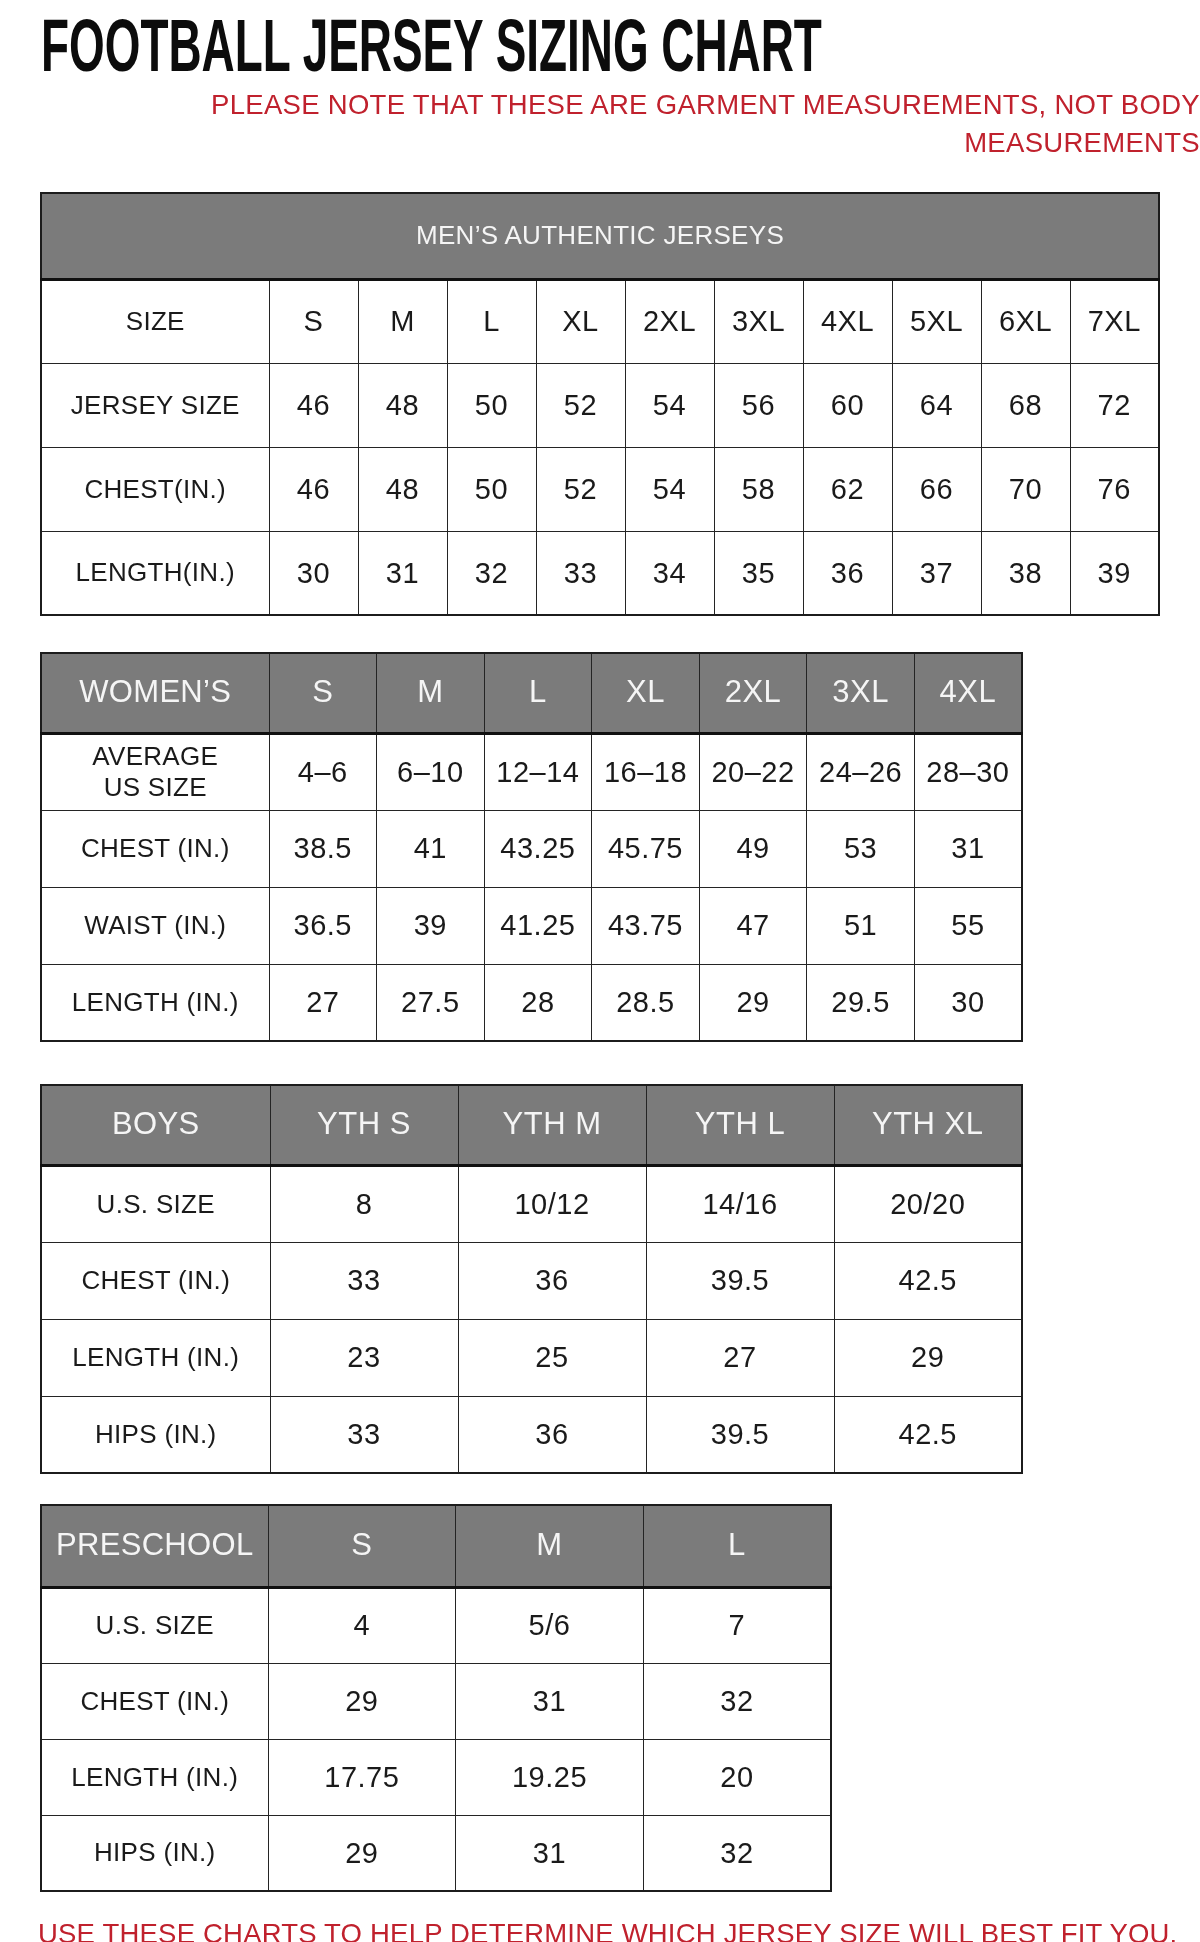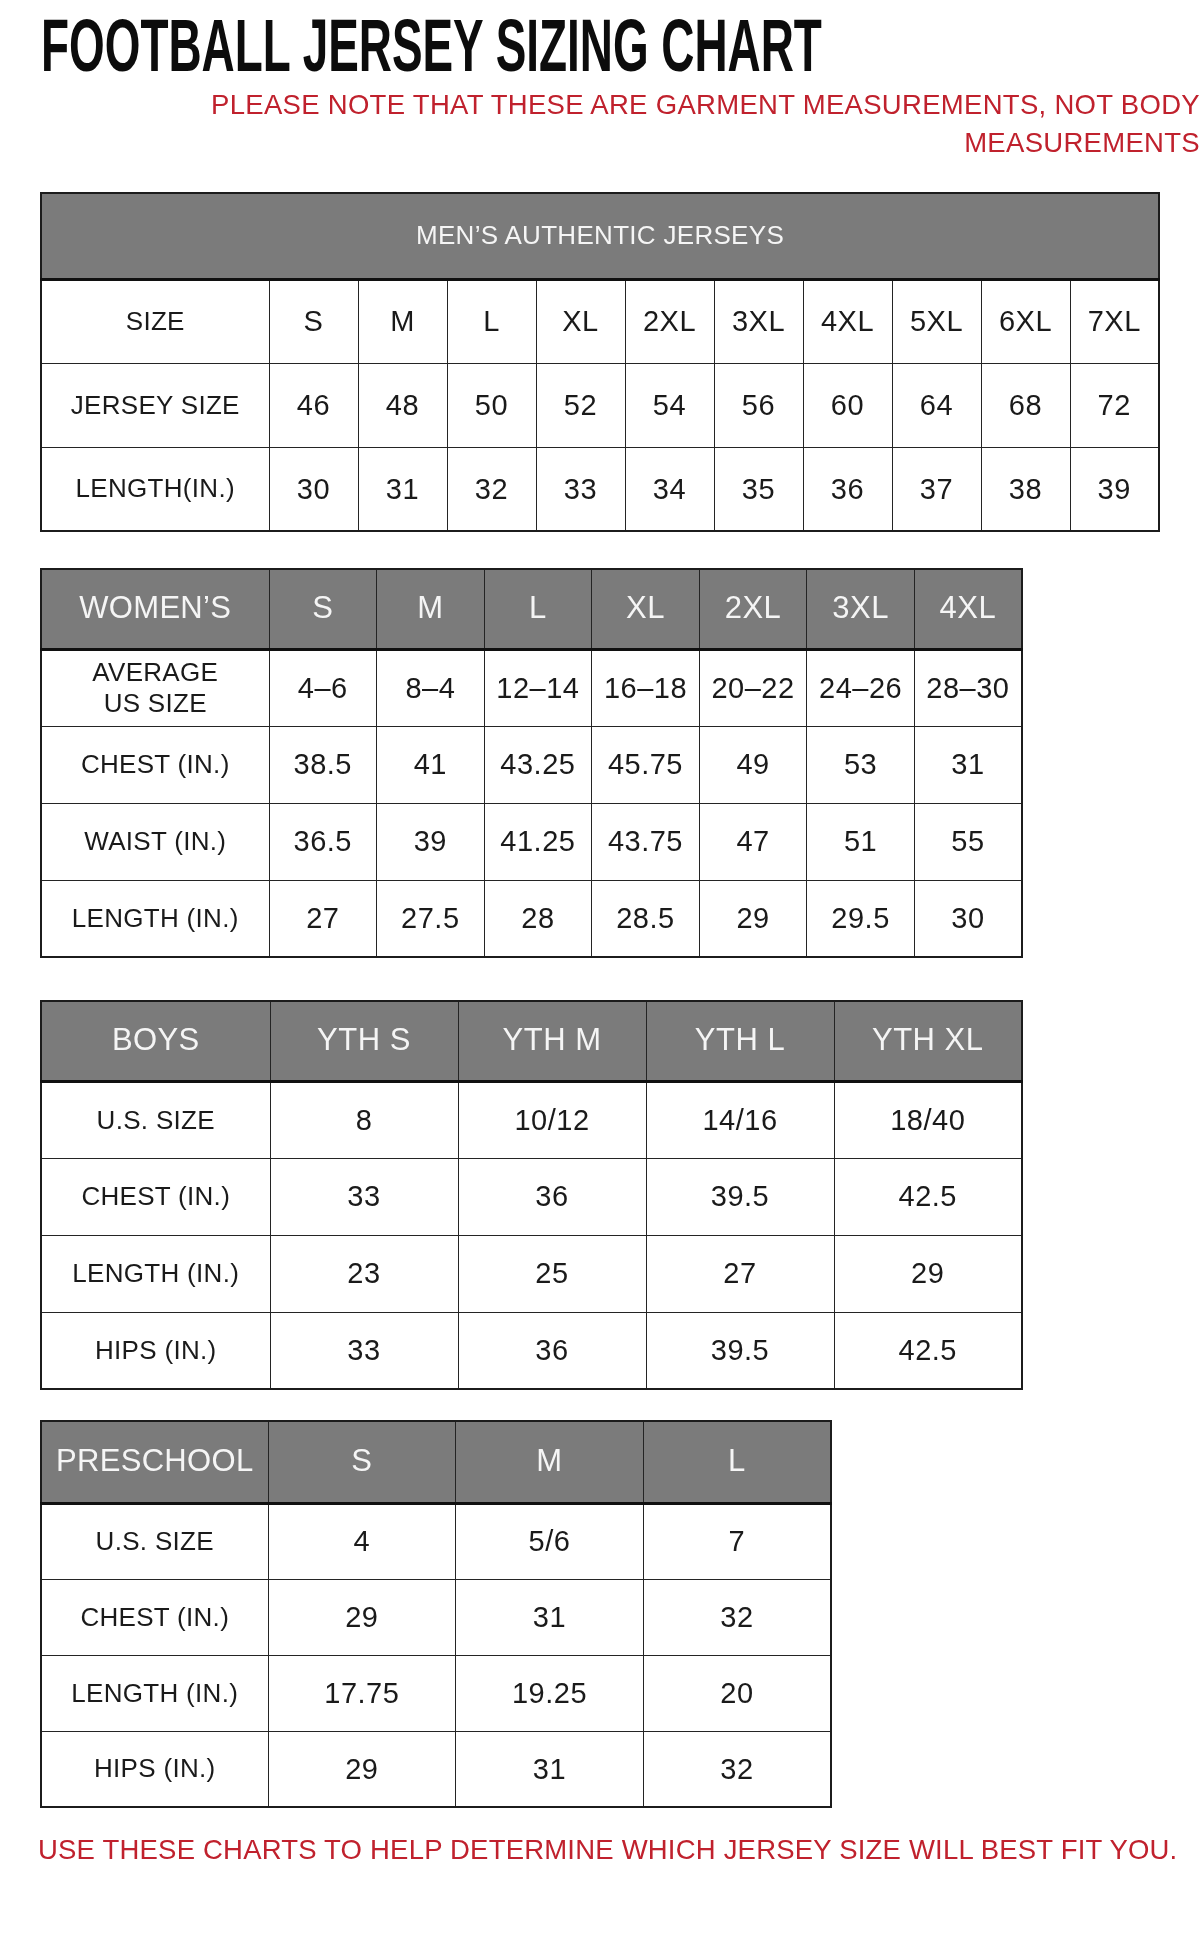--- a/index.html
+++ b/index.html
@@ -132,20 +132,33 @@
           <td>50</td>
           <td>52</td>
           <td>54</td>
           <td>56</td>
           <td>60</td>
           <td>64</td>
           <td>68</td>
           <td>72</td>
         </tr>
     <tr>
+          <td>CHEST(IN.)</td>
+          <td>46</td>
+          <td>48</td>
+          <td>50</td>
+          <td>52</td>
+          <td>54</td>
+          <td>58</td>
+          <td>62</td>
+          <td>66</td>
+          <td>70</td>
+          <td>76</td>
+        </tr>
+    <tr>
           <td>LENGTH(IN.)</td>
           <td>30</td>
           <td>31</td>
           <td>32</td>
           <td>33</td>
           <td>34</td>
           <td>35</td>
           <td>36</td>
           <td>37</td>
           <td>38</td>
@@ -172,21 +185,21 @@
           <td>M</td>
           <td>L</td>
           <td>XL</td>
           <td>2XL</td>
           <td>3XL</td>
           <td>4XL</td>
         </tr>
     <tr>
           <td>AVERAGE<br>US SIZE</td>
           <td>4–6</td>
-          <td>8–4</td>
+          <td>6–10</td>
           <td>12–14</td>
           <td>16–18</td>
           <td>20–22</td>
           <td>24–26</td>
           <td>28–30</td>
         </tr>
     <tr>
           <td>CHEST (IN.)</td>
           <td>38.5</td>
           <td>41</td>
@@ -233,21 +246,21 @@
           <td>YTH S</td>
           <td>YTH M</td>
           <td>YTH L</td>
           <td>YTH XL</td>
         </tr>
     <tr>
           <td>U.S. SIZE</td>
           <td>8</td>
           <td>10/12</td>
           <td>14/16</td>
-          <td>18/40</td>
+          <td>20/20</td>
         </tr>
     <tr>
           <td>CHEST (IN.)</td>
           <td>33</td>
           <td>36</td>
           <td>39.5</td>
           <td>42.5</td>
         </tr>
     <tr>
           <td>LENGTH (IN.)</td>

